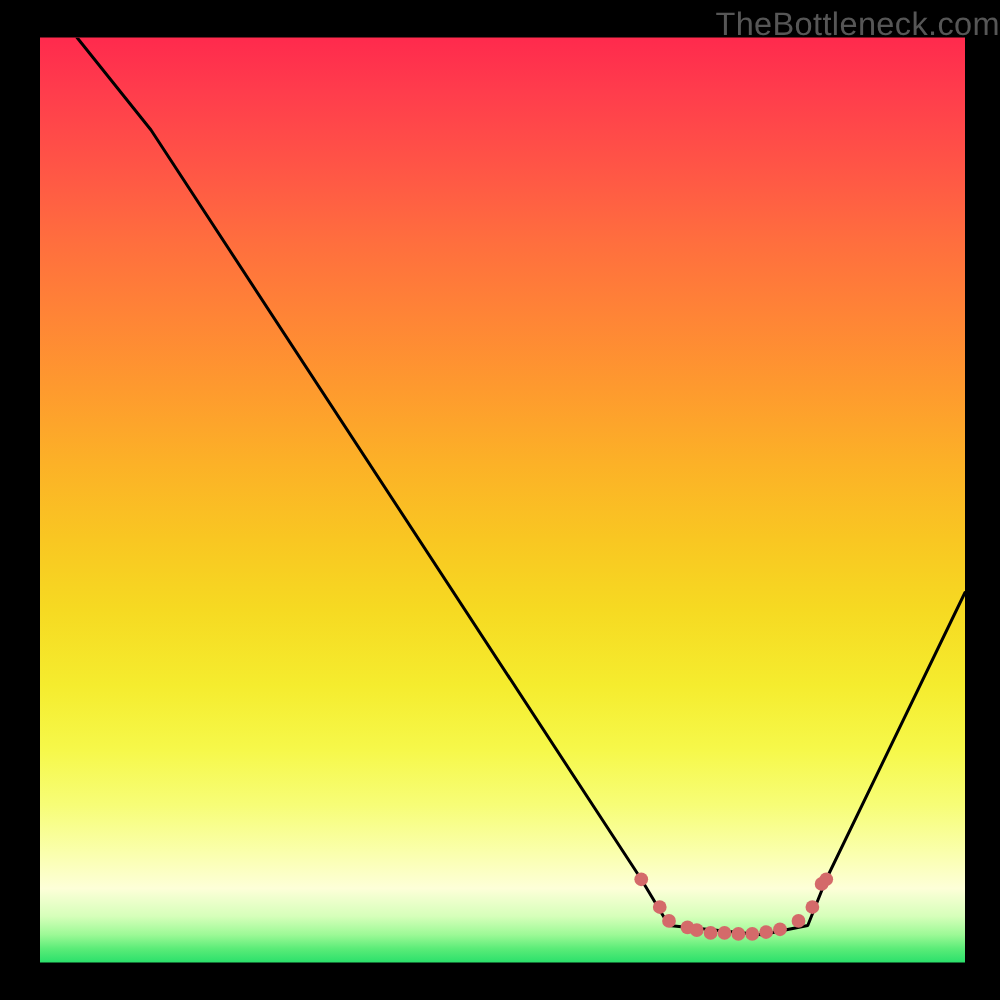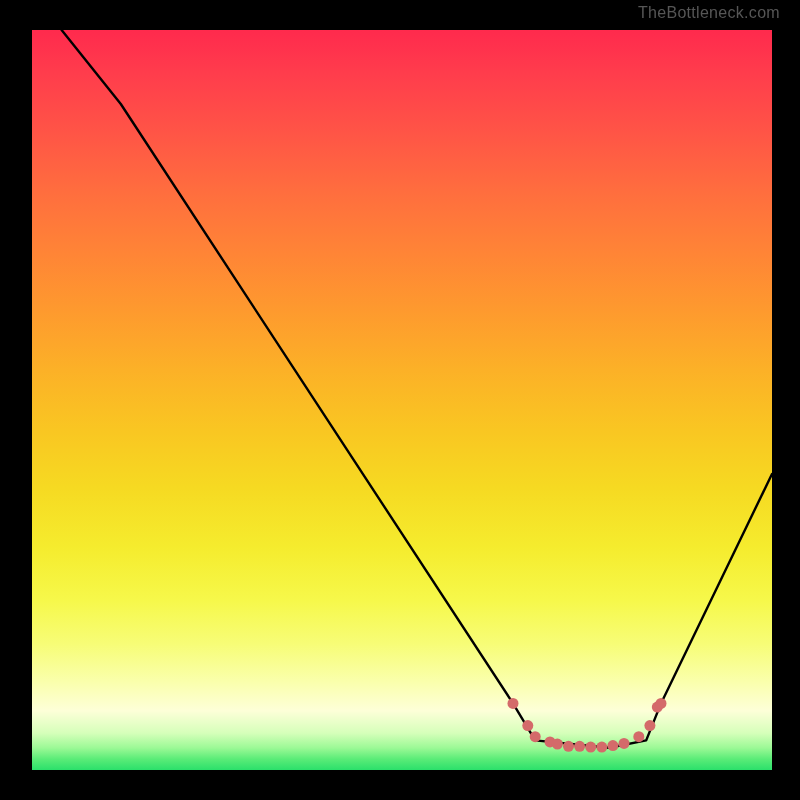--- a/index.html
+++ b/index.html
@@ -6,23 +6,23 @@
   html, body { width: 800px; height: 800px; overflow: hidden; background: #000; }
   .outer {
     width: 800px;
     height: 800px;
     background: #000;
     position: relative;
   }
   .watermark {
     position: absolute;
     top: 4px;
-    right: 20px;
+    right: 0;
     font-family: Arial, Helvetica, sans-serif;
-    font-size: 16px;
+    font-size: 26px;
     color: #565656;
     font-weight: 500;
     letter-spacing: 0.3px;
   }
   .plot {
     position: absolute;
     left: 32px;
     top: 30px;
     width: 740px;
     height: 740px;

